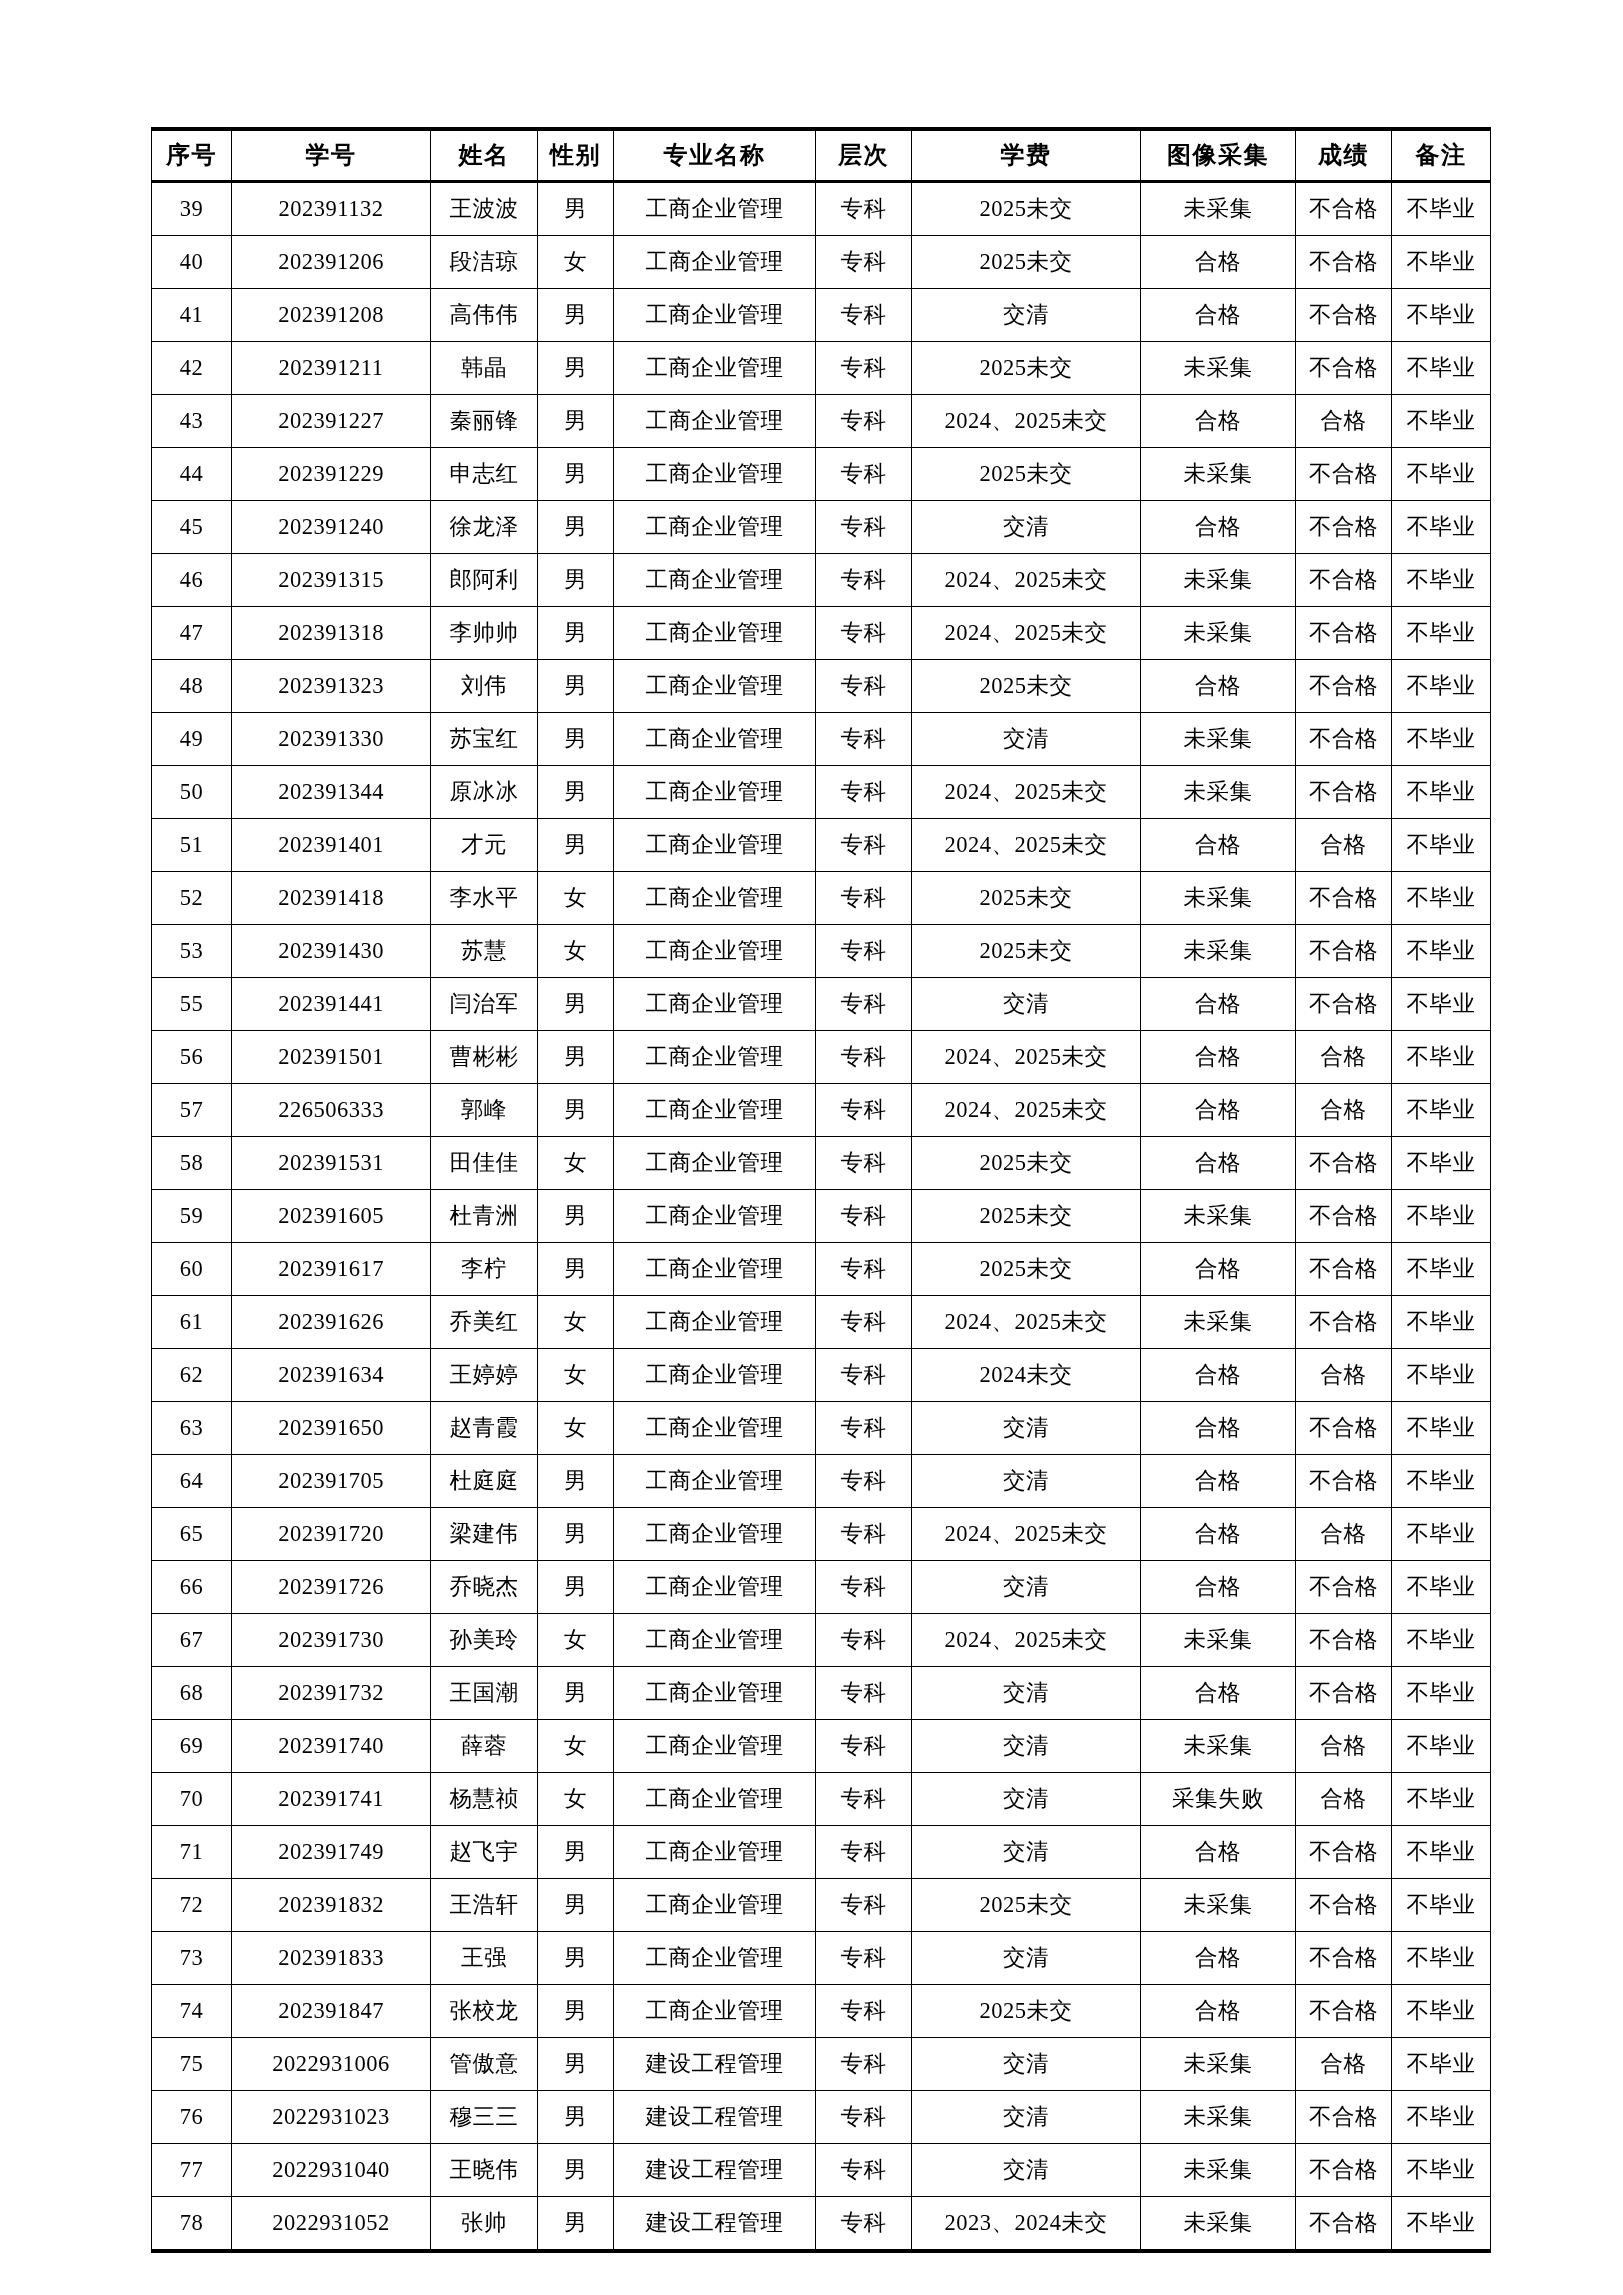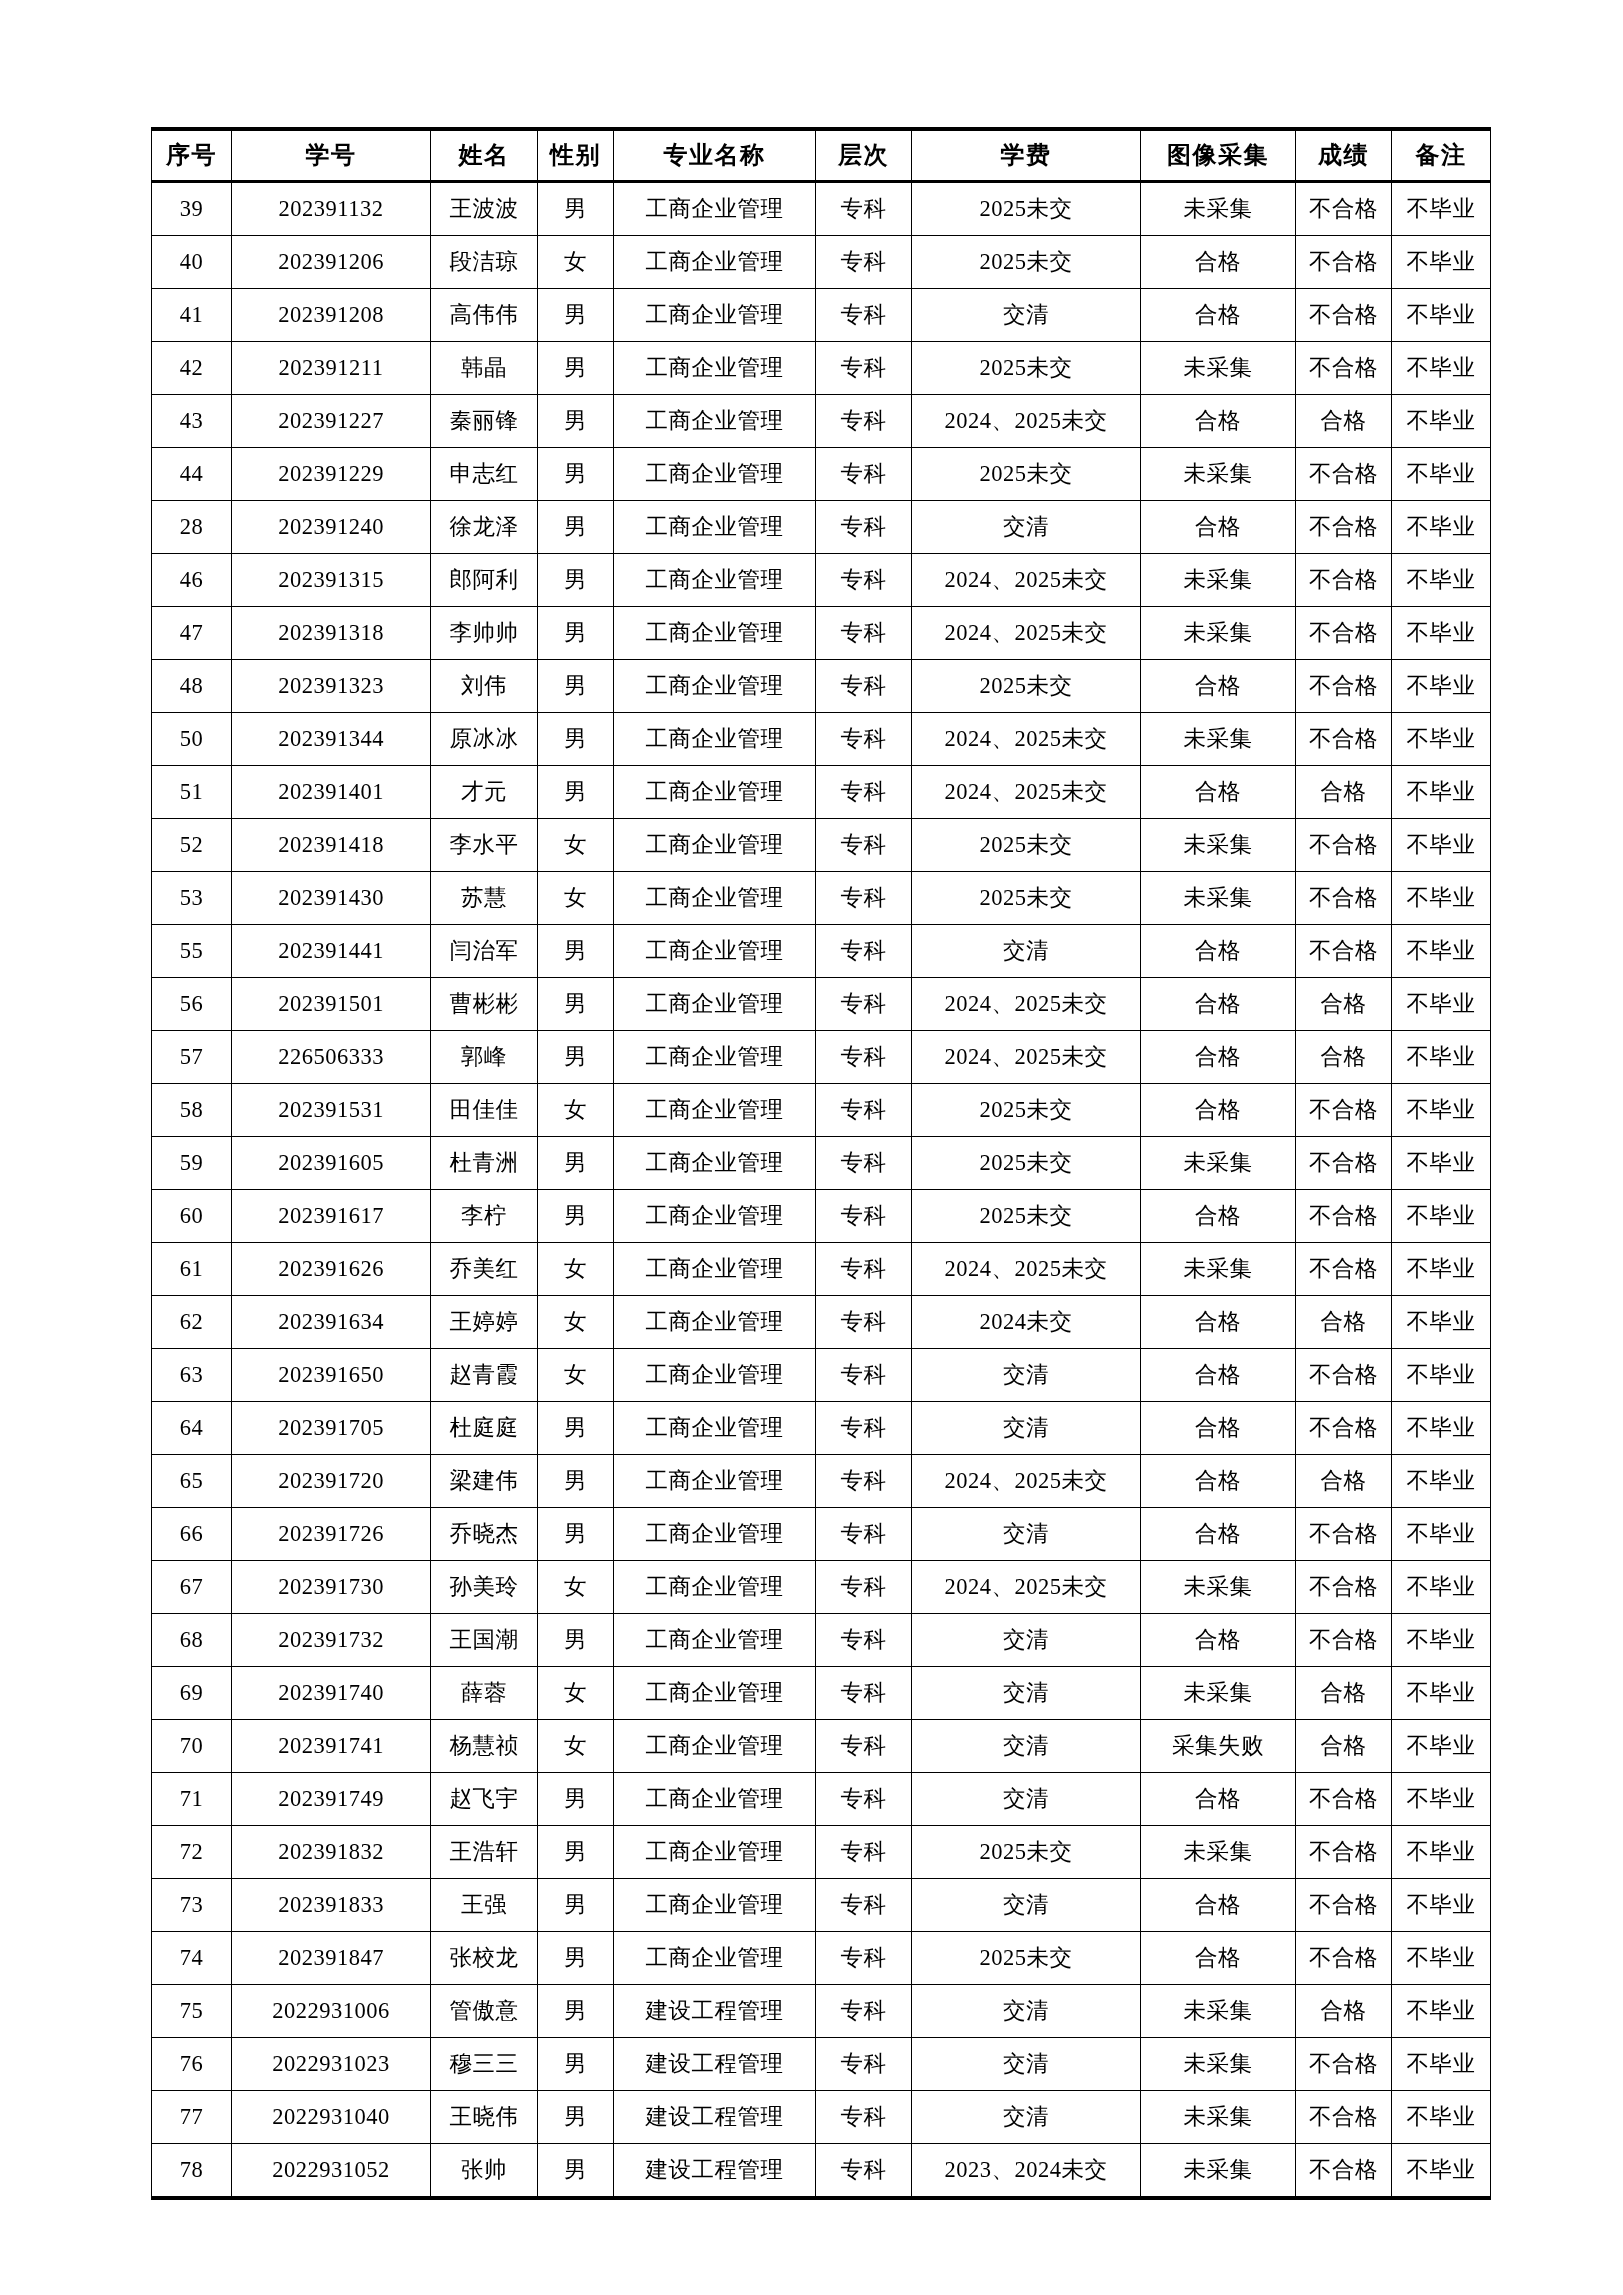--- a/index.html
+++ b/index.html
@@ -174,21 +174,21 @@
             <td>申志红</td>
             <td>男</td>
             <td>工商企业管理</td>
             <td>专科</td>
             <td class="cell-fee">2025未交</td>
             <td>未采集</td>
             <td>不合格</td>
             <td>不毕业</td>
           </tr>
           <tr>
-            <td>28</td>
+            <td>45</td>
             <td class="cell-sid">202391240</td>
             <td>徐龙泽</td>
             <td>男</td>
             <td>工商企业管理</td>
             <td>专科</td>
             <td class="cell-fee">交清</td>
             <td>合格</td>
             <td>不合格</td>
             <td>不毕业</td>
           </tr>
@@ -218,20 +218,32 @@
           </tr>
           <tr>
             <td>48</td>
             <td class="cell-sid">202391323</td>
             <td>刘伟</td>
             <td>男</td>
             <td>工商企业管理</td>
             <td>专科</td>
             <td class="cell-fee">2025未交</td>
             <td>合格</td>
+            <td>不合格</td>
+            <td>不毕业</td>
+          </tr>
+          <tr>
+            <td>49</td>
+            <td class="cell-sid">202391330</td>
+            <td>苏宝红</td>
+            <td>男</td>
+            <td>工商企业管理</td>
+            <td>专科</td>
+            <td class="cell-fee">交清</td>
+            <td>未采集</td>
             <td>不合格</td>
             <td>不毕业</td>
           </tr>
           <tr>
             <td>50</td>
             <td class="cell-sid">202391344</td>
             <td>原冰冰</td>
             <td>男</td>
             <td>工商企业管理</td>
             <td>专科</td>

